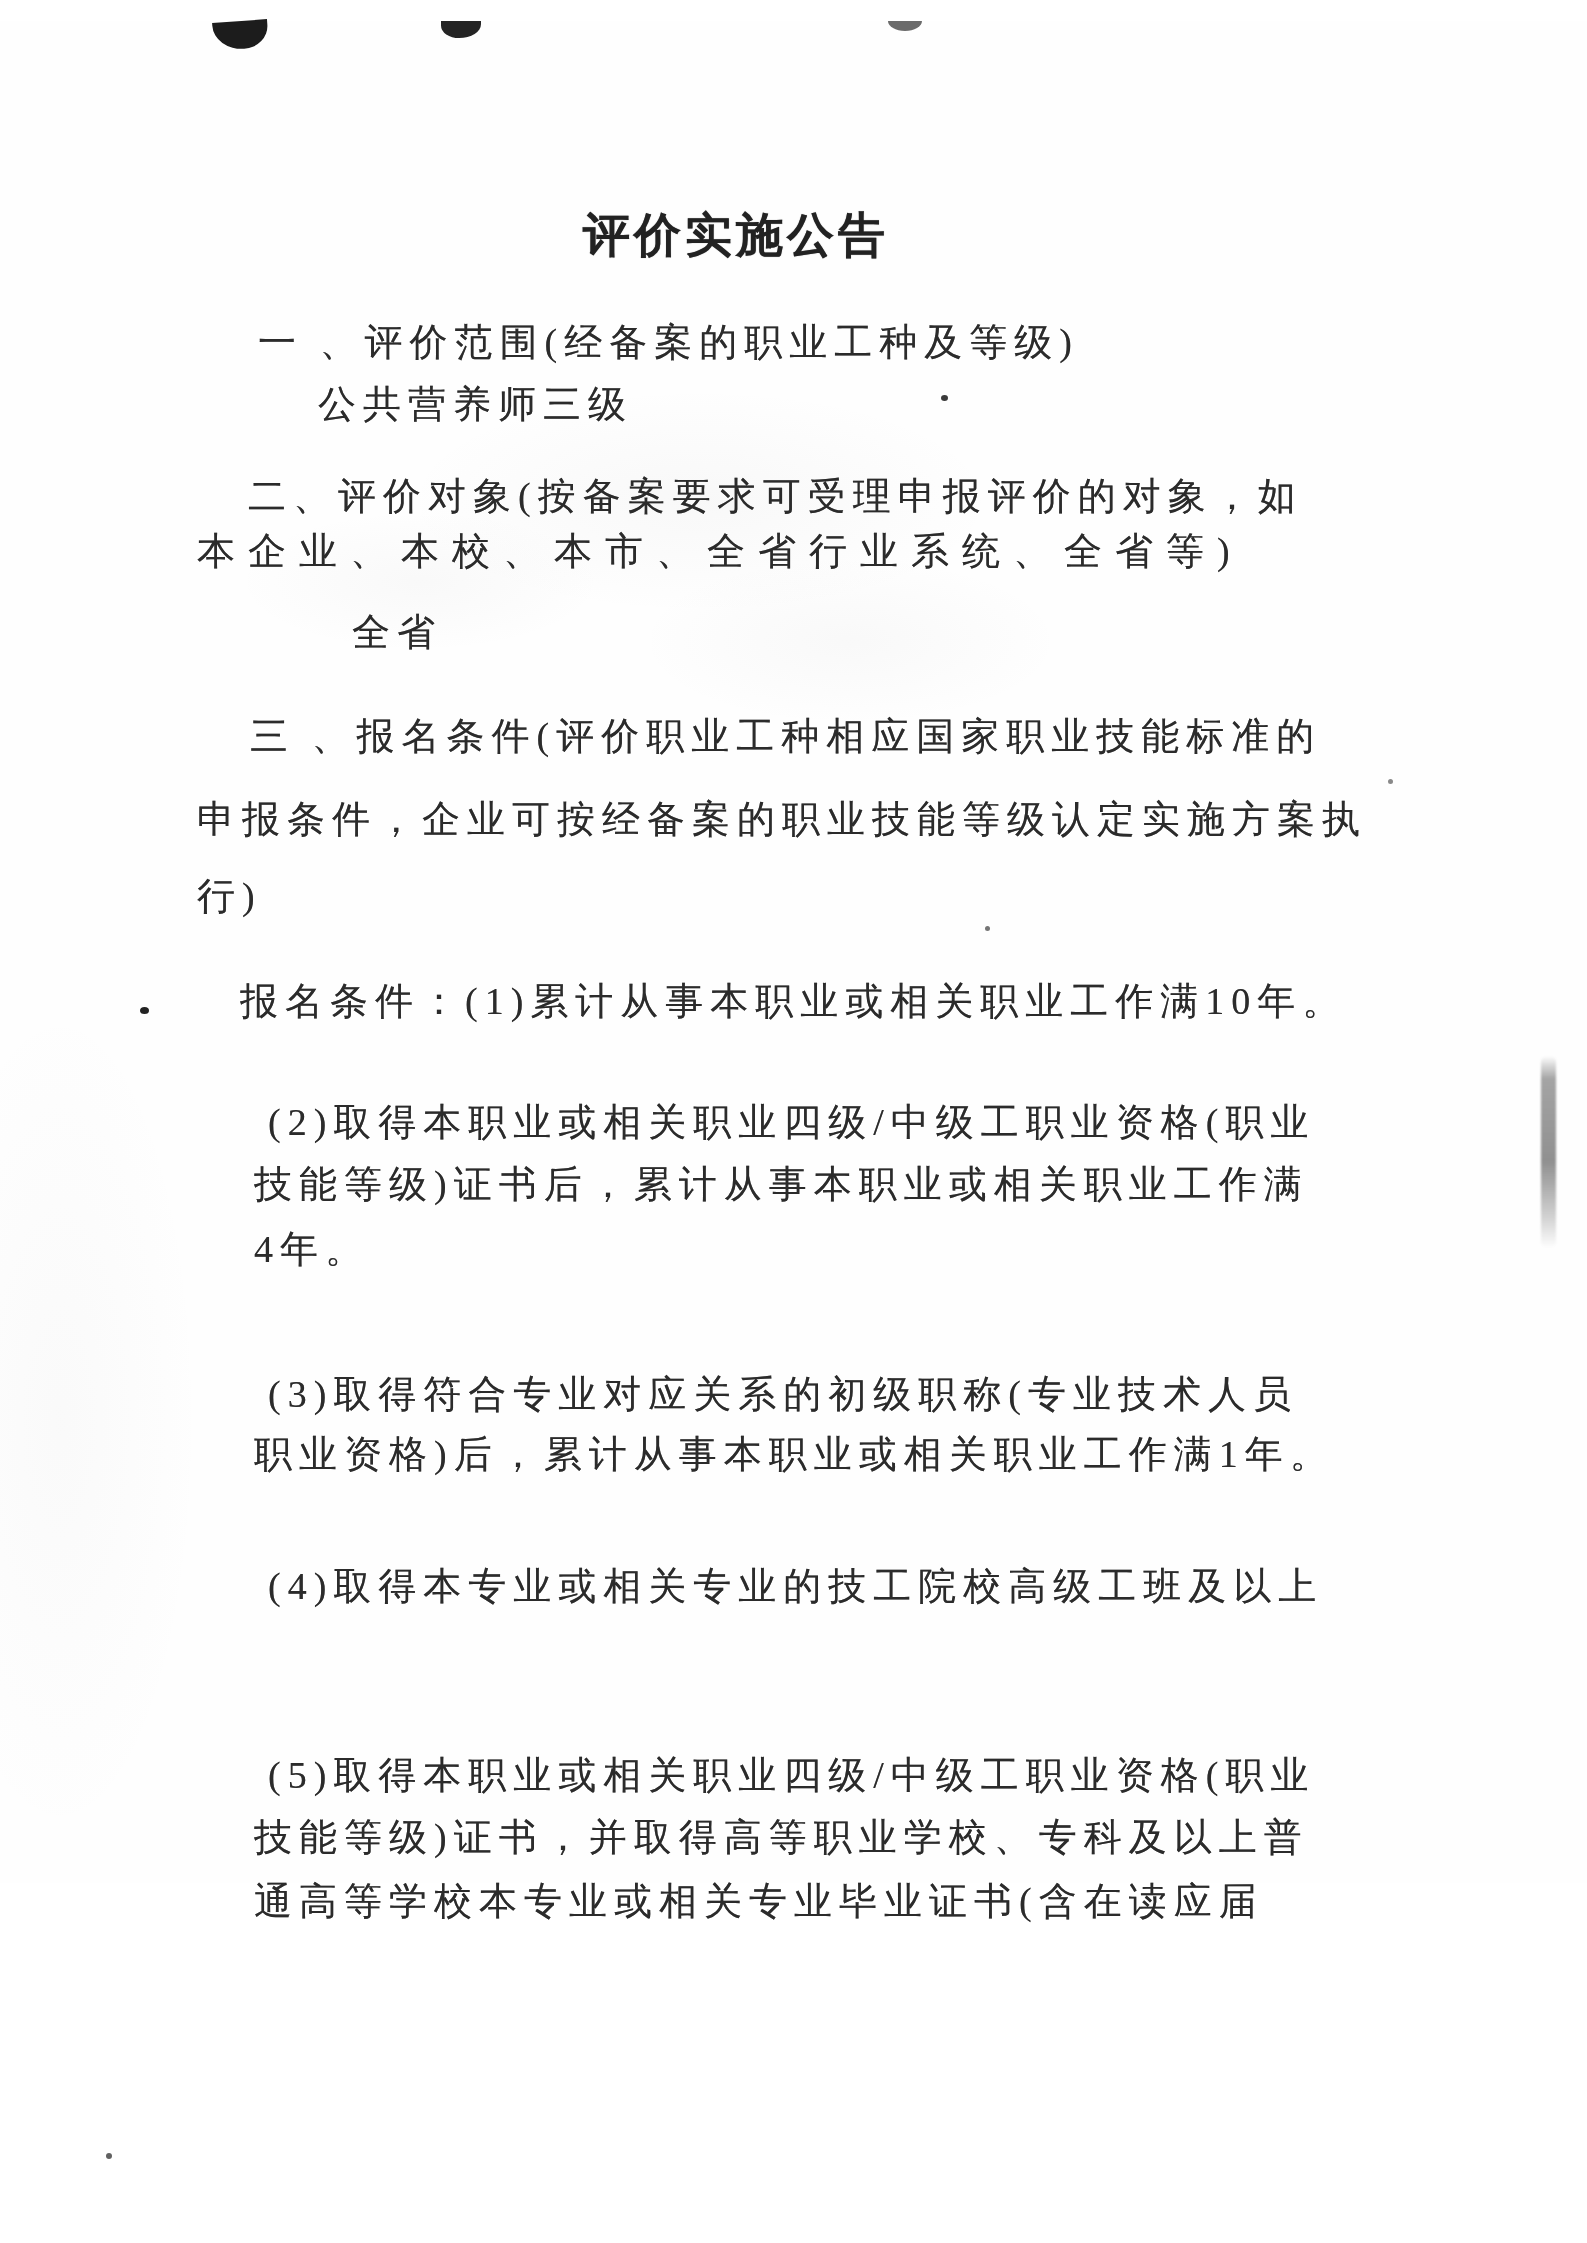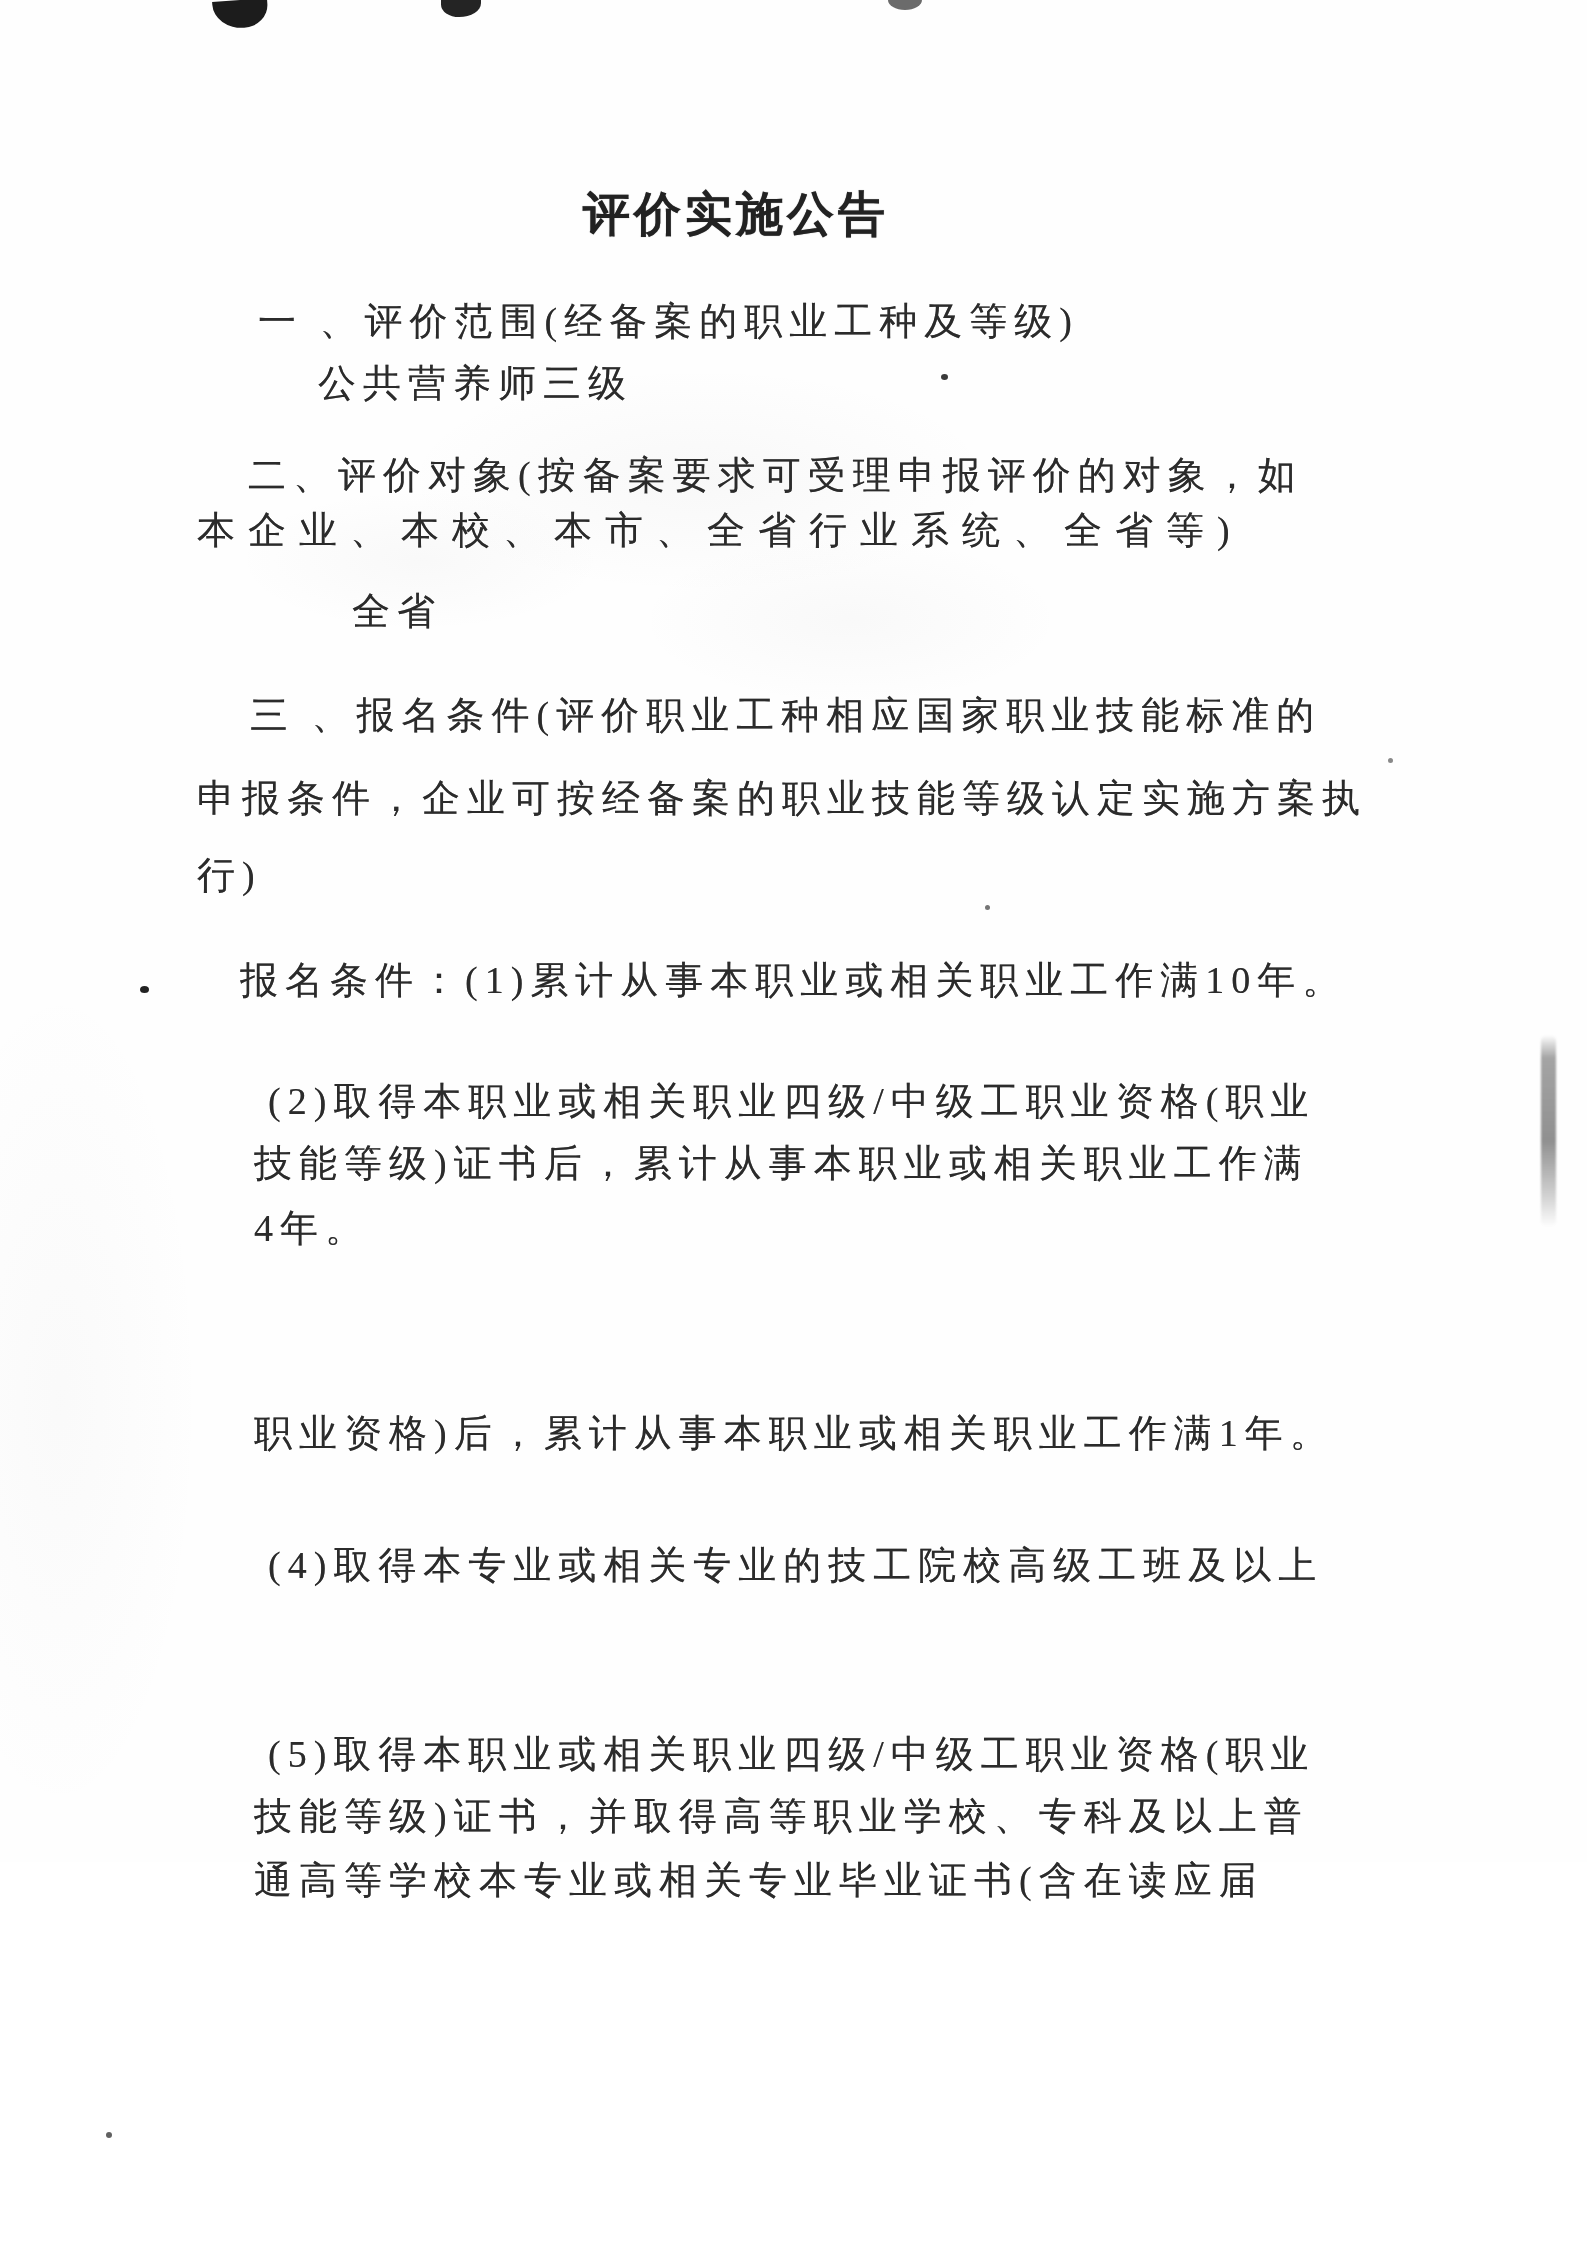--- a/index.html
+++ b/index.html
@@ -14,20 +14,21 @@
     position: relative;
     width: 1587px;
     height: 1862px;
     background:
       radial-gradient(ellipse 420px 160px at 700px 480px, rgba(120,120,120,0.045), rgba(0,0,0,0) 70%),
       radial-gradient(ellipse 300px 120px at 850px 620px, rgba(120,120,120,0.04), rgba(0,0,0,0) 70%),
       radial-gradient(ellipse 260px 100px at 420px 560px, rgba(120,120,120,0.04), rgba(0,0,0,0) 70%),
       radial-gradient(ellipse 500px 200px at 900px 2050px, rgba(120,120,120,0.03), rgba(0,0,0,0) 70%),
       radial-gradient(ellipse 200px 600px at 60px 1400px, rgba(120,120,120,0.03), rgba(0,0,0,0) 70%),
       #fefefe;
+    margin-top: 21px;
   }
   .line {
     position: absolute;
     white-space: nowrap;
     color: #2b2b2b;
     font-size: 38px;
     letter-spacing: 7px;
     line-height: 46px;
     text-shadow: 0 0 0.6px rgba(40,40,40,0.55);
   }
@@ -102,20 +103,21 @@
   <div class="line" style="left:197px; top:775px;">申报条件，企业可按经备案的职业技能等级认定实施方案执</div>
   <div class="line" style="left:250px; top:692px;">三 、报名条件(评价职业工种相应国家职业技能标准的</div>
   <div class="line" style="left:197px; top:852px;">行)</div>
 
   <div class="line" style="left:240px; top:957px;">报名条件：(1)累计从事本职业或相关职业工作满10年。</div>
 
   <div class="line" style="left:268px; top:1078px;">(2)取得本职业或相关职业四级/中级工职业资格(职业</div>
   <div class="line" style="left:254px; top:1140px;">技能等级)证书后，累计从事本职业或相关职业工作满</div>
   <div class="line" style="left:254px; top:1205px;">4年。</div>
 
+  <div class="line" style="left:268px; top:1350px;">(3)取得符合专业对应关系的初级职称(专业技术人员</div>
   <div class="line" style="left:254px; top:1410px;">职业资格)后，累计从事本职业或相关职业工作满1年。</div>
 
   <div class="line" style="left:268px; top:1542px;">(4)取得本专业或相关专业的技工院校高级工班及以上</div>
 
   <div class="line" style="left:268px; top:1731px;">(5)取得本职业或相关职业四级/中级工职业资格(职业</div>
   <div class="line" style="left:254px; top:1857px;">通高等学校本专业或相关专业毕业证书(含在读应届</div>
   <div class="line" style="left:254px; top:1793px;">技能等级)证书，并取得高等职业学校、专科及以上普</div>
 
 </div>
 

